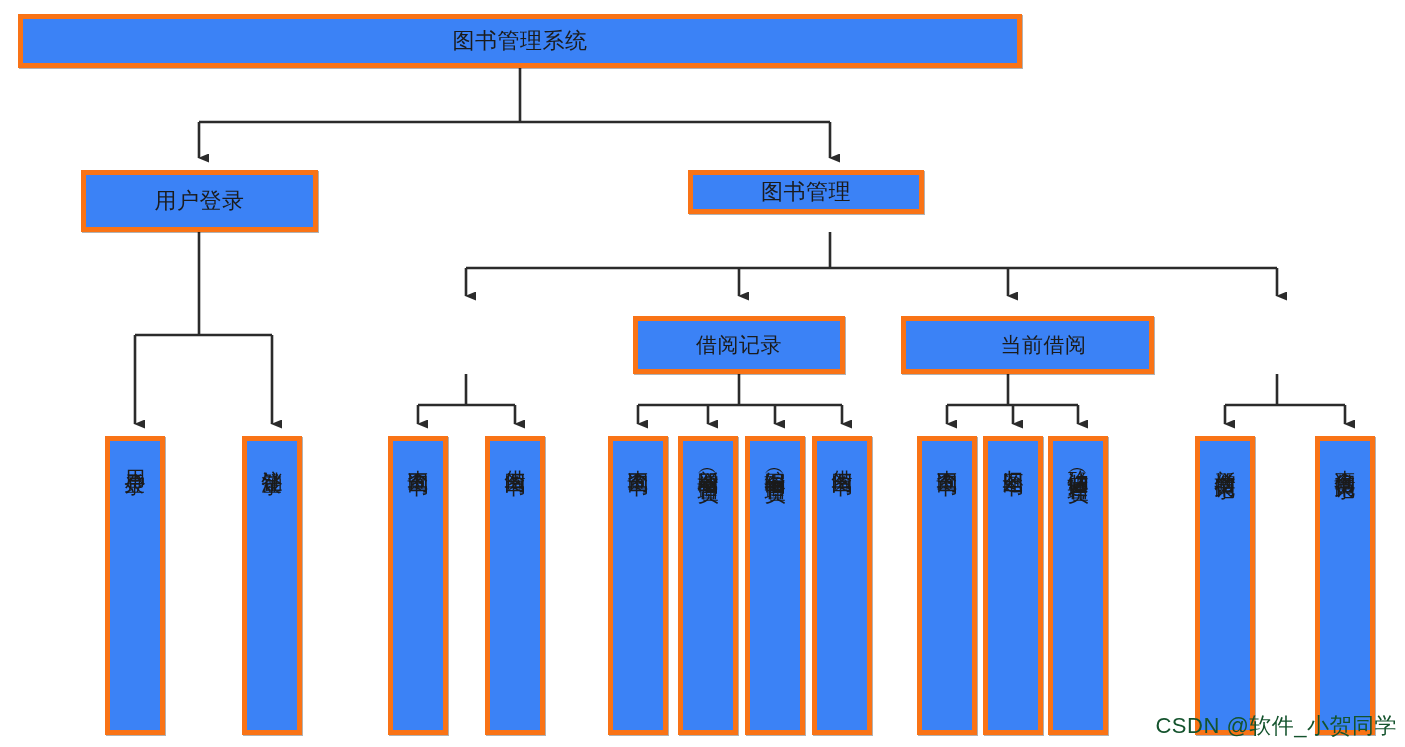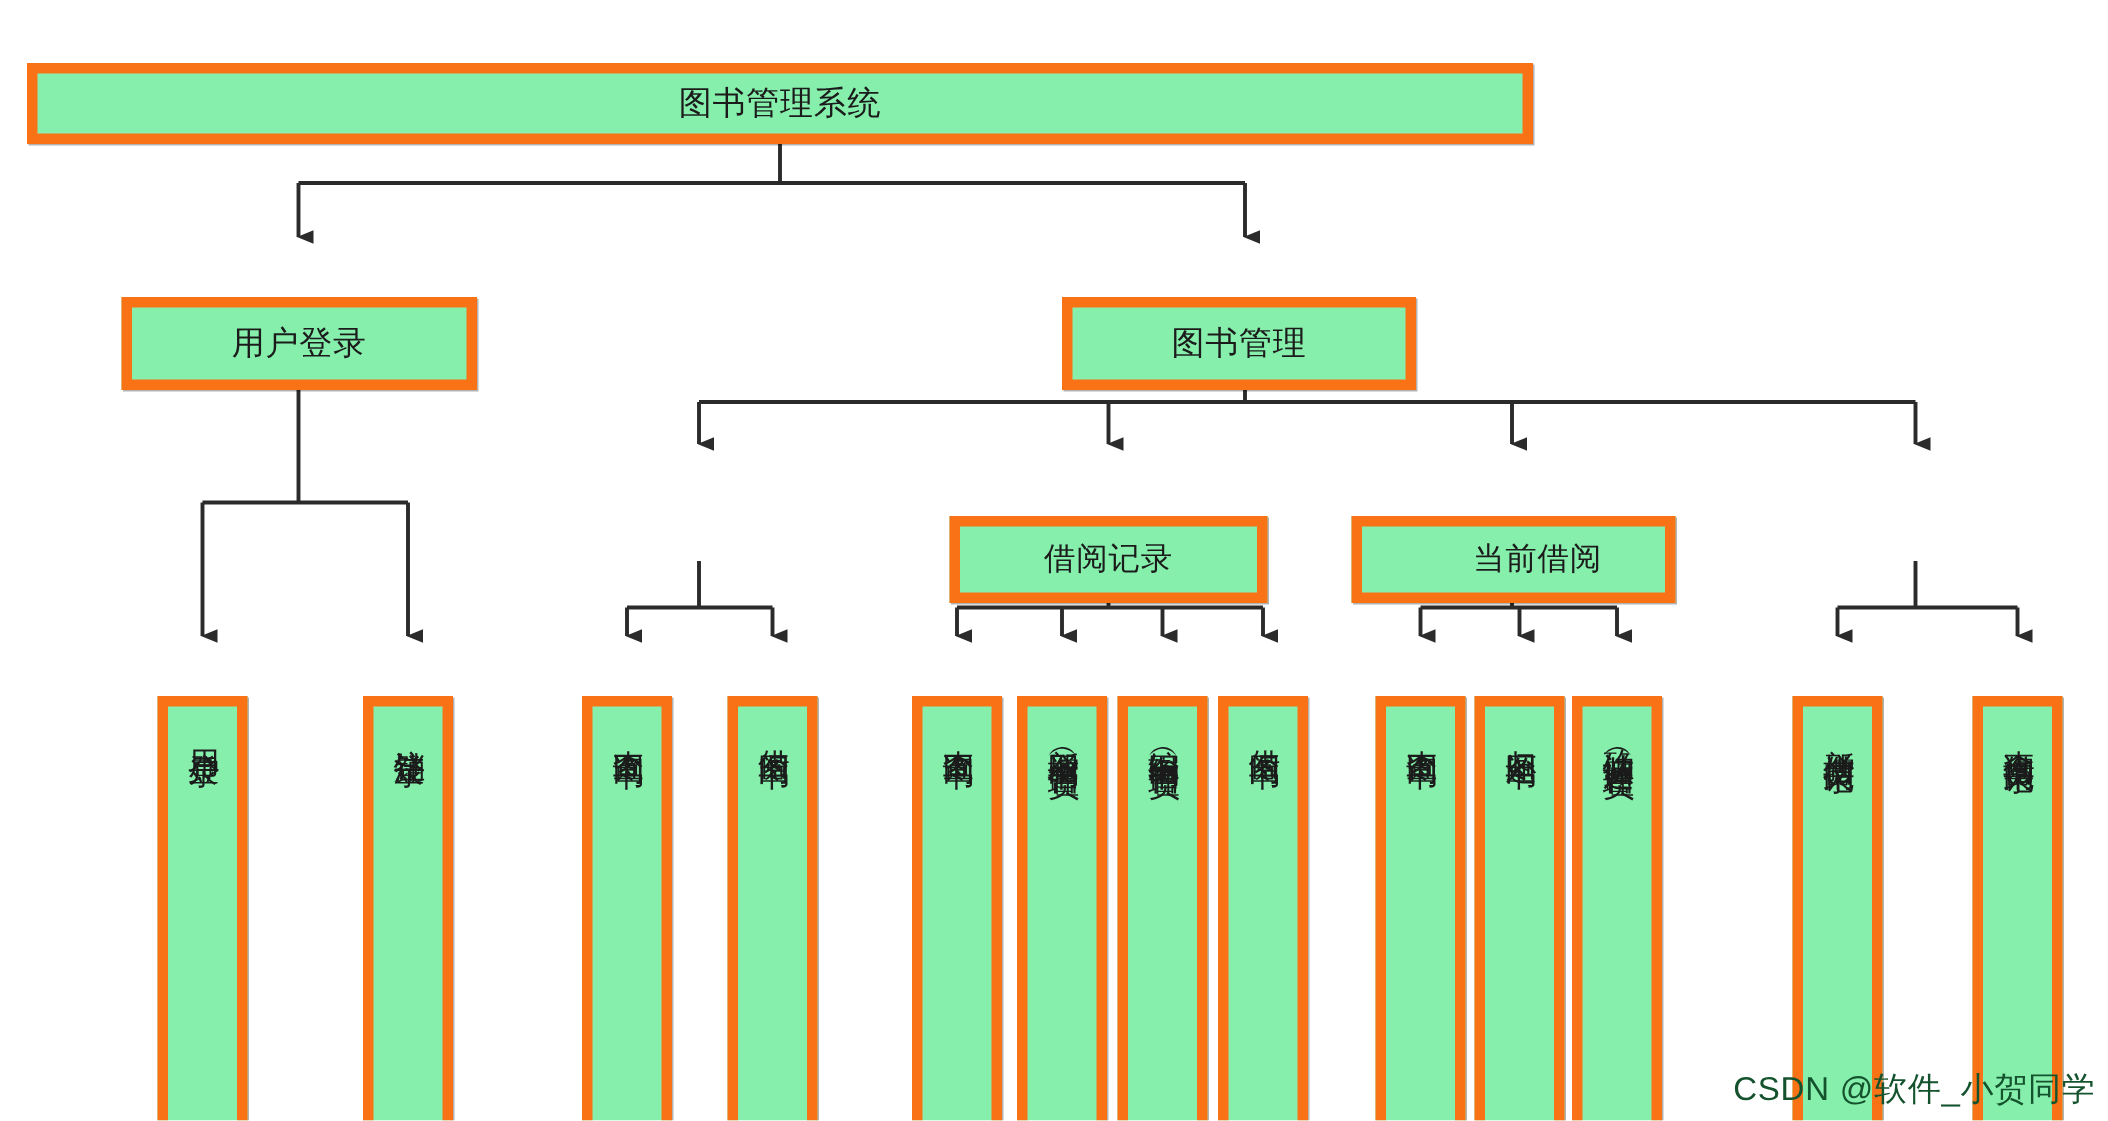--- a/index.html
+++ b/index.html
@@ -21,27 +21,26 @@
     position: absolute;
     left: 0;
     top: 0;
     width: 1405px;
     height: 747px;
     pointer-events: none;
   }
   .node {
     position: absolute;
     box-sizing: border-box;
-    background: #86efac;
-    border: 7px solid #f97316;
+    background: #3b82f6;
+    border: 5px solid #f97316;
     display: flex;
     align-items: center;
     justify-content: center;
     box-shadow: 1px 1px 0 rgba(0,0,0,0.30);
-    margin-top: 28px;
   }
   .node .label {
     color: #1b1b1b;
     font-size: 21px;
     line-height: 1.18;
     letter-spacing: 0.5px;
     white-space: nowrap;
     text-align: center;
   }
   .node.vertical {
@@ -131,28 +130,28 @@
     </g>
   </svg>
 
   <div class="node root" style="left:18px; top:14px; width:1004px; height:54px;">
     <span class="label">图书管理系统</span>
   </div>
 
   <div class="node level2" style="left:81px; top:170px; width:237px; height:62px;">
     <span class="label">用户登录</span>
   </div>
-  <div class="node level2" style="left:708px; top:170px; width:236px; height:62px;">
+  <div class="node level2" style="left:688px; top:170px; width:236px; height:44px;">
     <span class="label">图书管理</span>
   </div>
 
   <div class="node level3" style="left:633px; top:316px; width:212px; height:58px;">
     <span class="label">借阅记录</span>
   </div>
-  <div class="node level3" style="left:901px; top:316px; width:216px; height:58px;padding-left:32px;">
+  <div class="node level3" style="left:901px; top:316px; width:253px; height:58px;padding-left:32px;">
     <span class="label">当前借阅</span>
   </div>
 
   <div class="node vertical" style="left:105px; top:436px; width:60px; height:299px;">
     <span class="label">用户登录</span>
   </div>
   <div class="node vertical" style="left:242px; top:436px; width:60px; height:299px;">
     <span class="label">注销登录</span>
   </div>
 

